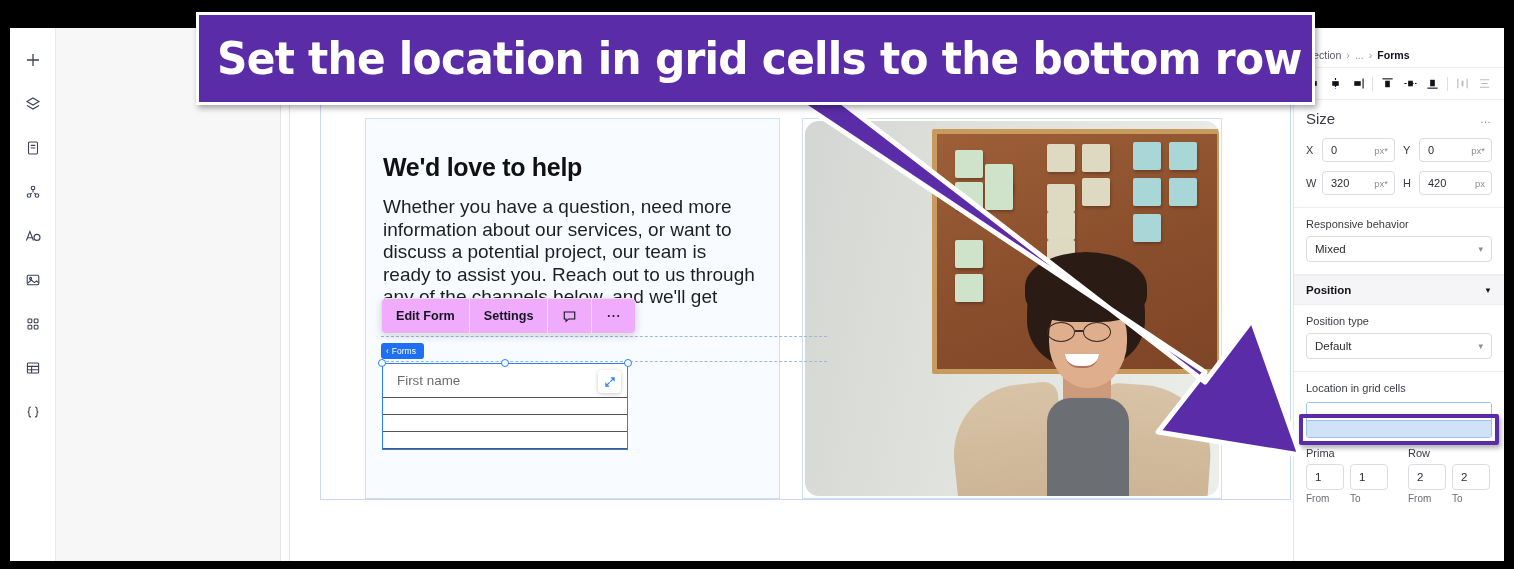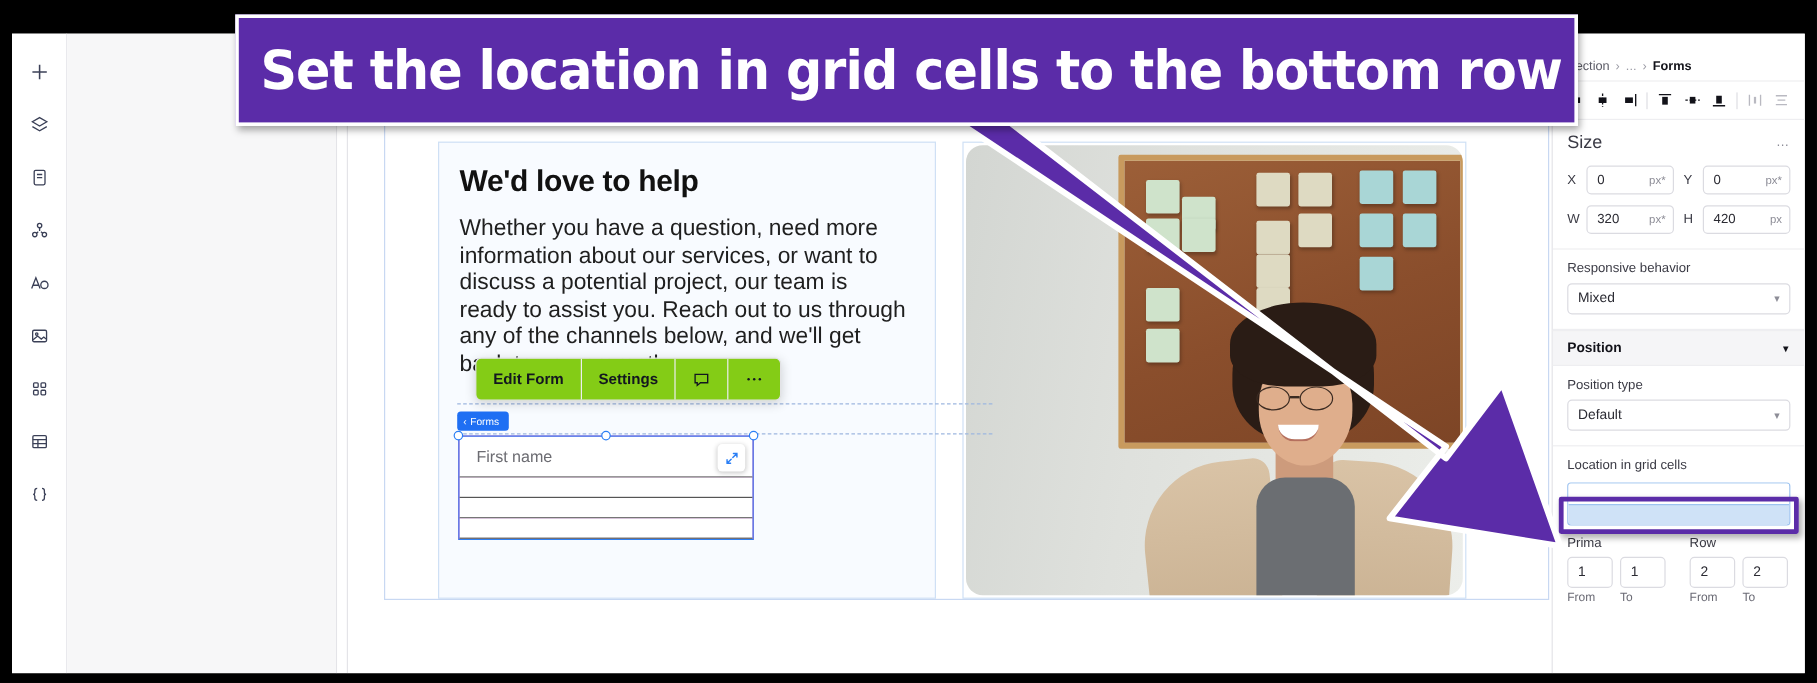--- a/index.html
+++ b/index.html
@@ -129,37 +129,37 @@
   .text-col {
     position: relative;
     width: 415px;
     margin: 17px 0 0 44px;
     border: 1px solid #cfe0f5;
     background: #f8fbff;
     padding: 18px 22px 0 17px;
   }
   .head-1 {
     font-size: 25px; font-weight: 700;
-    color: #111; margin: 0 0 14px 0;
+    color: #111; margin: 16px 0 14px 0;
     letter-spacing: -0.3px;
   }
   .para {
     font-size: 19px;
     line-height: 22.6px;
     color: #1f1f1f;
     margin: 0;
     max-width: 385px;
   }
 
   
   .form-toolbar {
     position: absolute;
-    left: 30px; top: 179px;
+    left: 15px; top: 179px;
     display: flex;
-    background: #84cc16;
+    background: #f0abfc;
     border: 1px solid #e3e3e7;
     border-radius: 5px;
     box-shadow: 0 2px 9px rgba(0,0,0,.16);
     height: 36px;
     z-index: 6;
     text-align: center;
   }
   .ftb-item {
     display: flex; align-items: center; justify-content: center;
     padding: 0 14px;
@@ -196,21 +196,21 @@
     left: 15px; top: 217px; right: -48px;
     border-top: 1px dashed #9db7e0;
     z-index: 4;
   }
 
   .form-widget {
     position: absolute;
     left: 16px; top: 244px;
     width: 246px;
     border: 1.6px solid #2b7ff5;
-    background: #a21caf;
+    background: #3b82f6;
     z-index: 5;
   }
   .form-field {
     height: 34px;
     border-bottom: 1.4px solid #555;
     display: flex; align-items: center;
     padding-left: 14px;
     font-size: 13.4px;
     color: #6c6c72;
     background: #fff;

